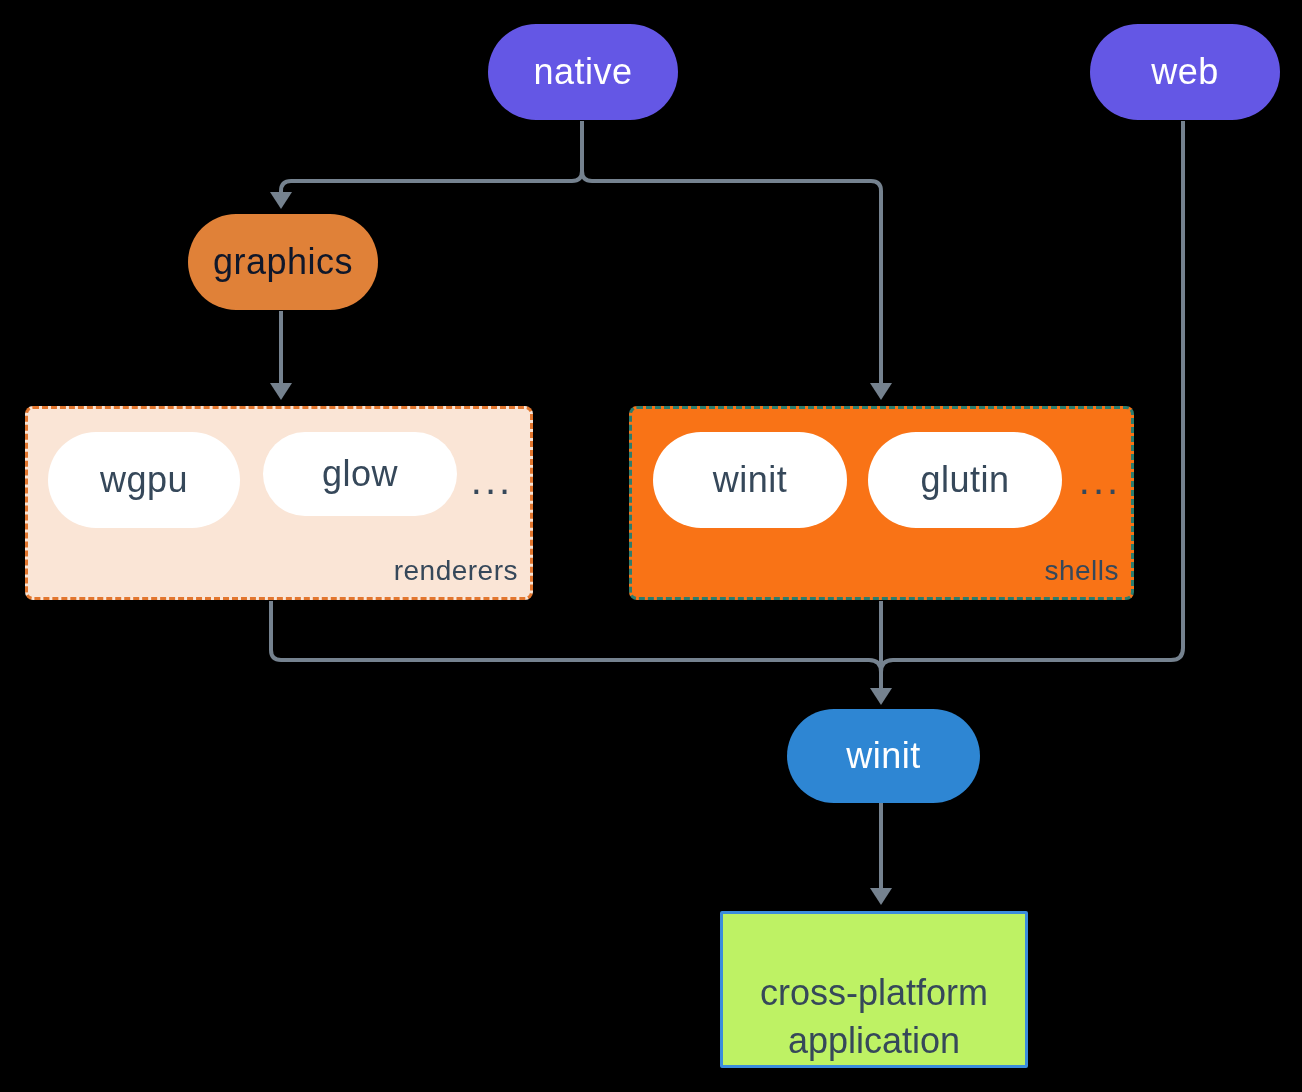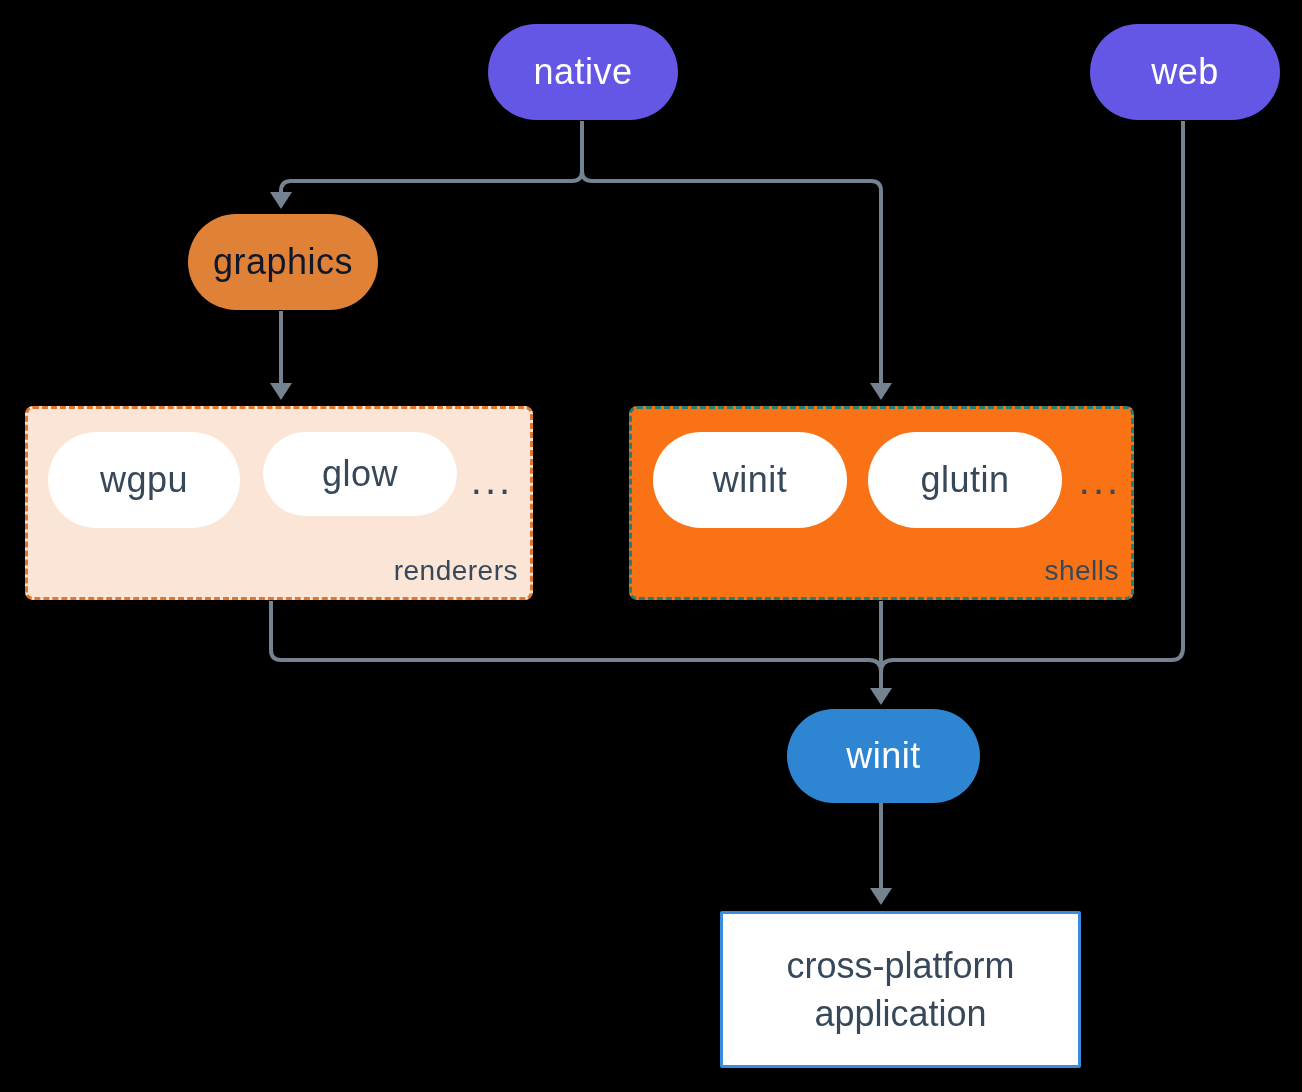--- a/index.html
+++ b/index.html
@@ -61,30 +61,30 @@
     right: 12px;
     bottom: 10px;
     color: #36485a;
     font-size: 28px;
     letter-spacing: 0.5px;
   }
   .app-box {
     position: absolute;
     left: 720px;
     top: 911px;
-    width: 361px;
+    width: 308px;
     height: 157px;
     box-sizing: border-box;
-    background: #ffffff;
+    background: #bef264;
     border: 3px solid #3b8cdc;
     border-radius: 2px;
     display: flex;
     flex-direction: column;
     align-items: center;
-    justify-content: center;
+    justify-content: flex-end;
     color: #36485a;
     font-size: 36px;
     line-height: 48px;
     text-align: center;
   }
 </style>
 </head>
 <body>
 
 <div id="canvas">

